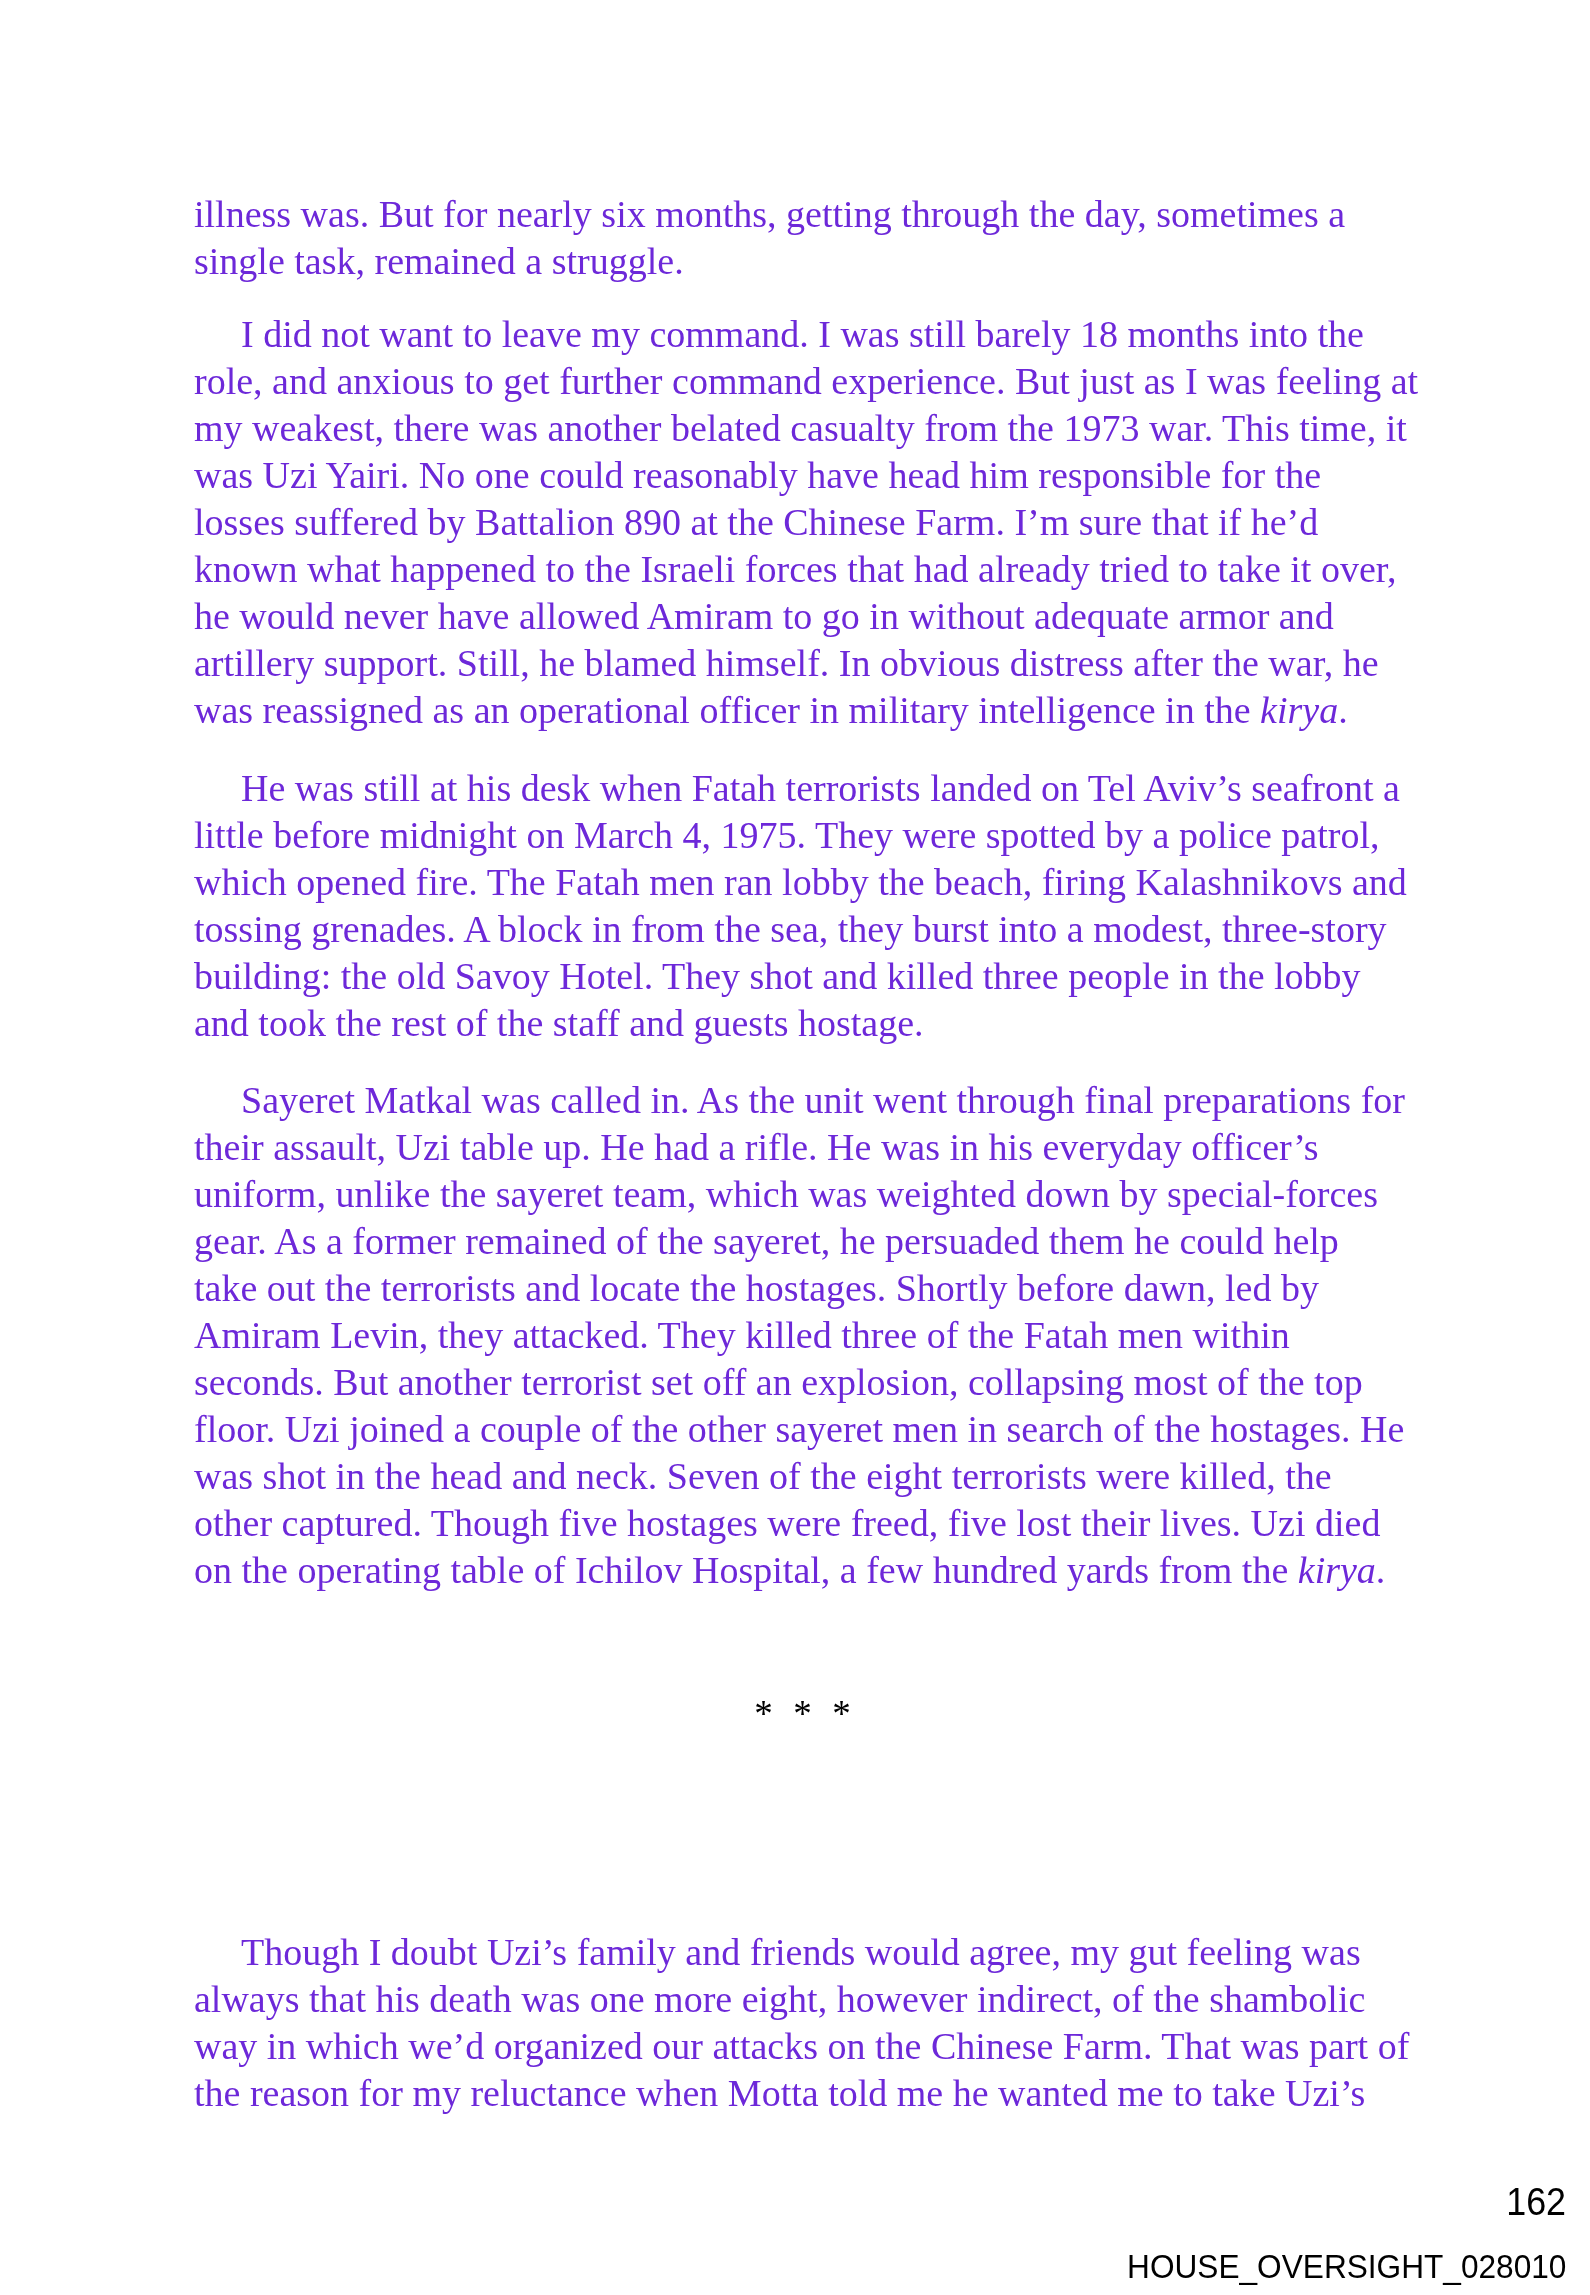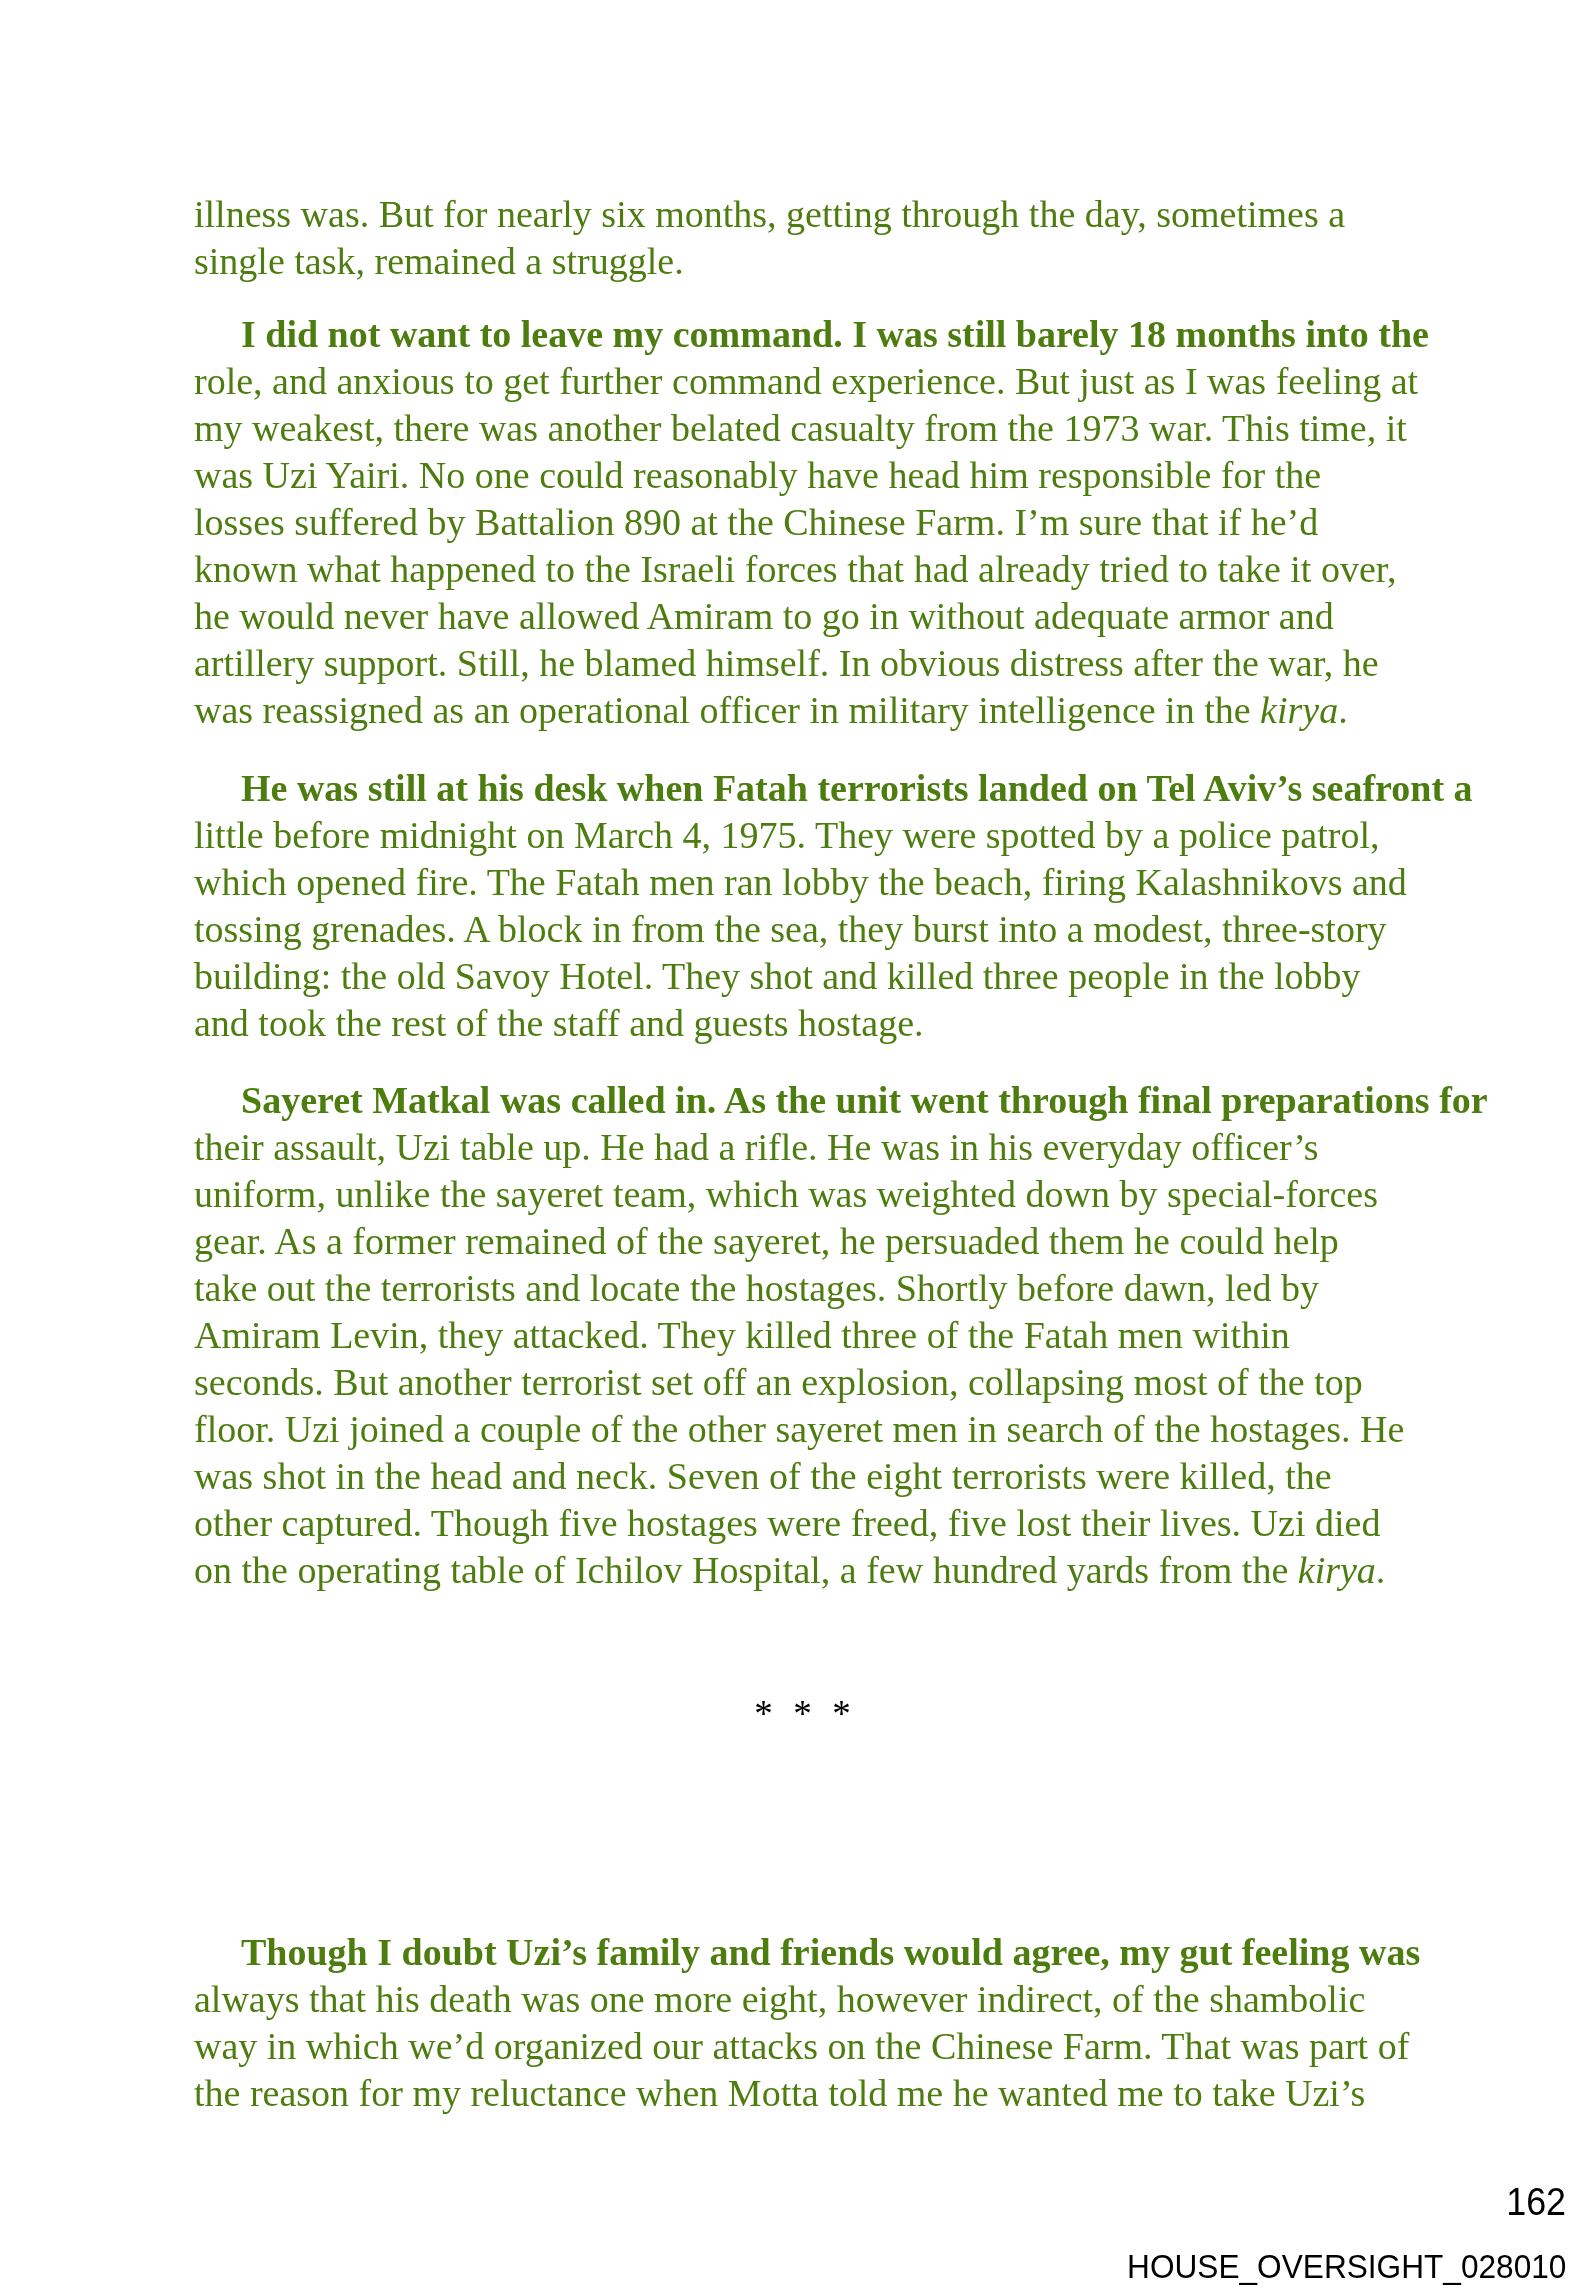--- a/index.html
+++ b/index.html
@@ -20,31 +20,30 @@
     height: 2295px;
     background: #ffffff;
   }
   .para {
     position: absolute;
     left: 194px;
     width: 1219px;
     font-family: "Liberation Serif", "DejaVu Serif", serif;
     font-size: 38px;
     line-height: 47px;
-    color: #4d7c0f;
+    color: #6d28d9;
     margin: 0;
   }
   .line {
     display: block;
     white-space: nowrap;
     height: 47px;
   }
   .line.indent {
     padding-left: 47px;
-    font-weight: bold;
   }
   .line em {
     font-style: italic;
   }
   .separator {
     position: absolute;
     left: 706px;
     top: 1694px;
     width: 193px;
     height: 39px;

